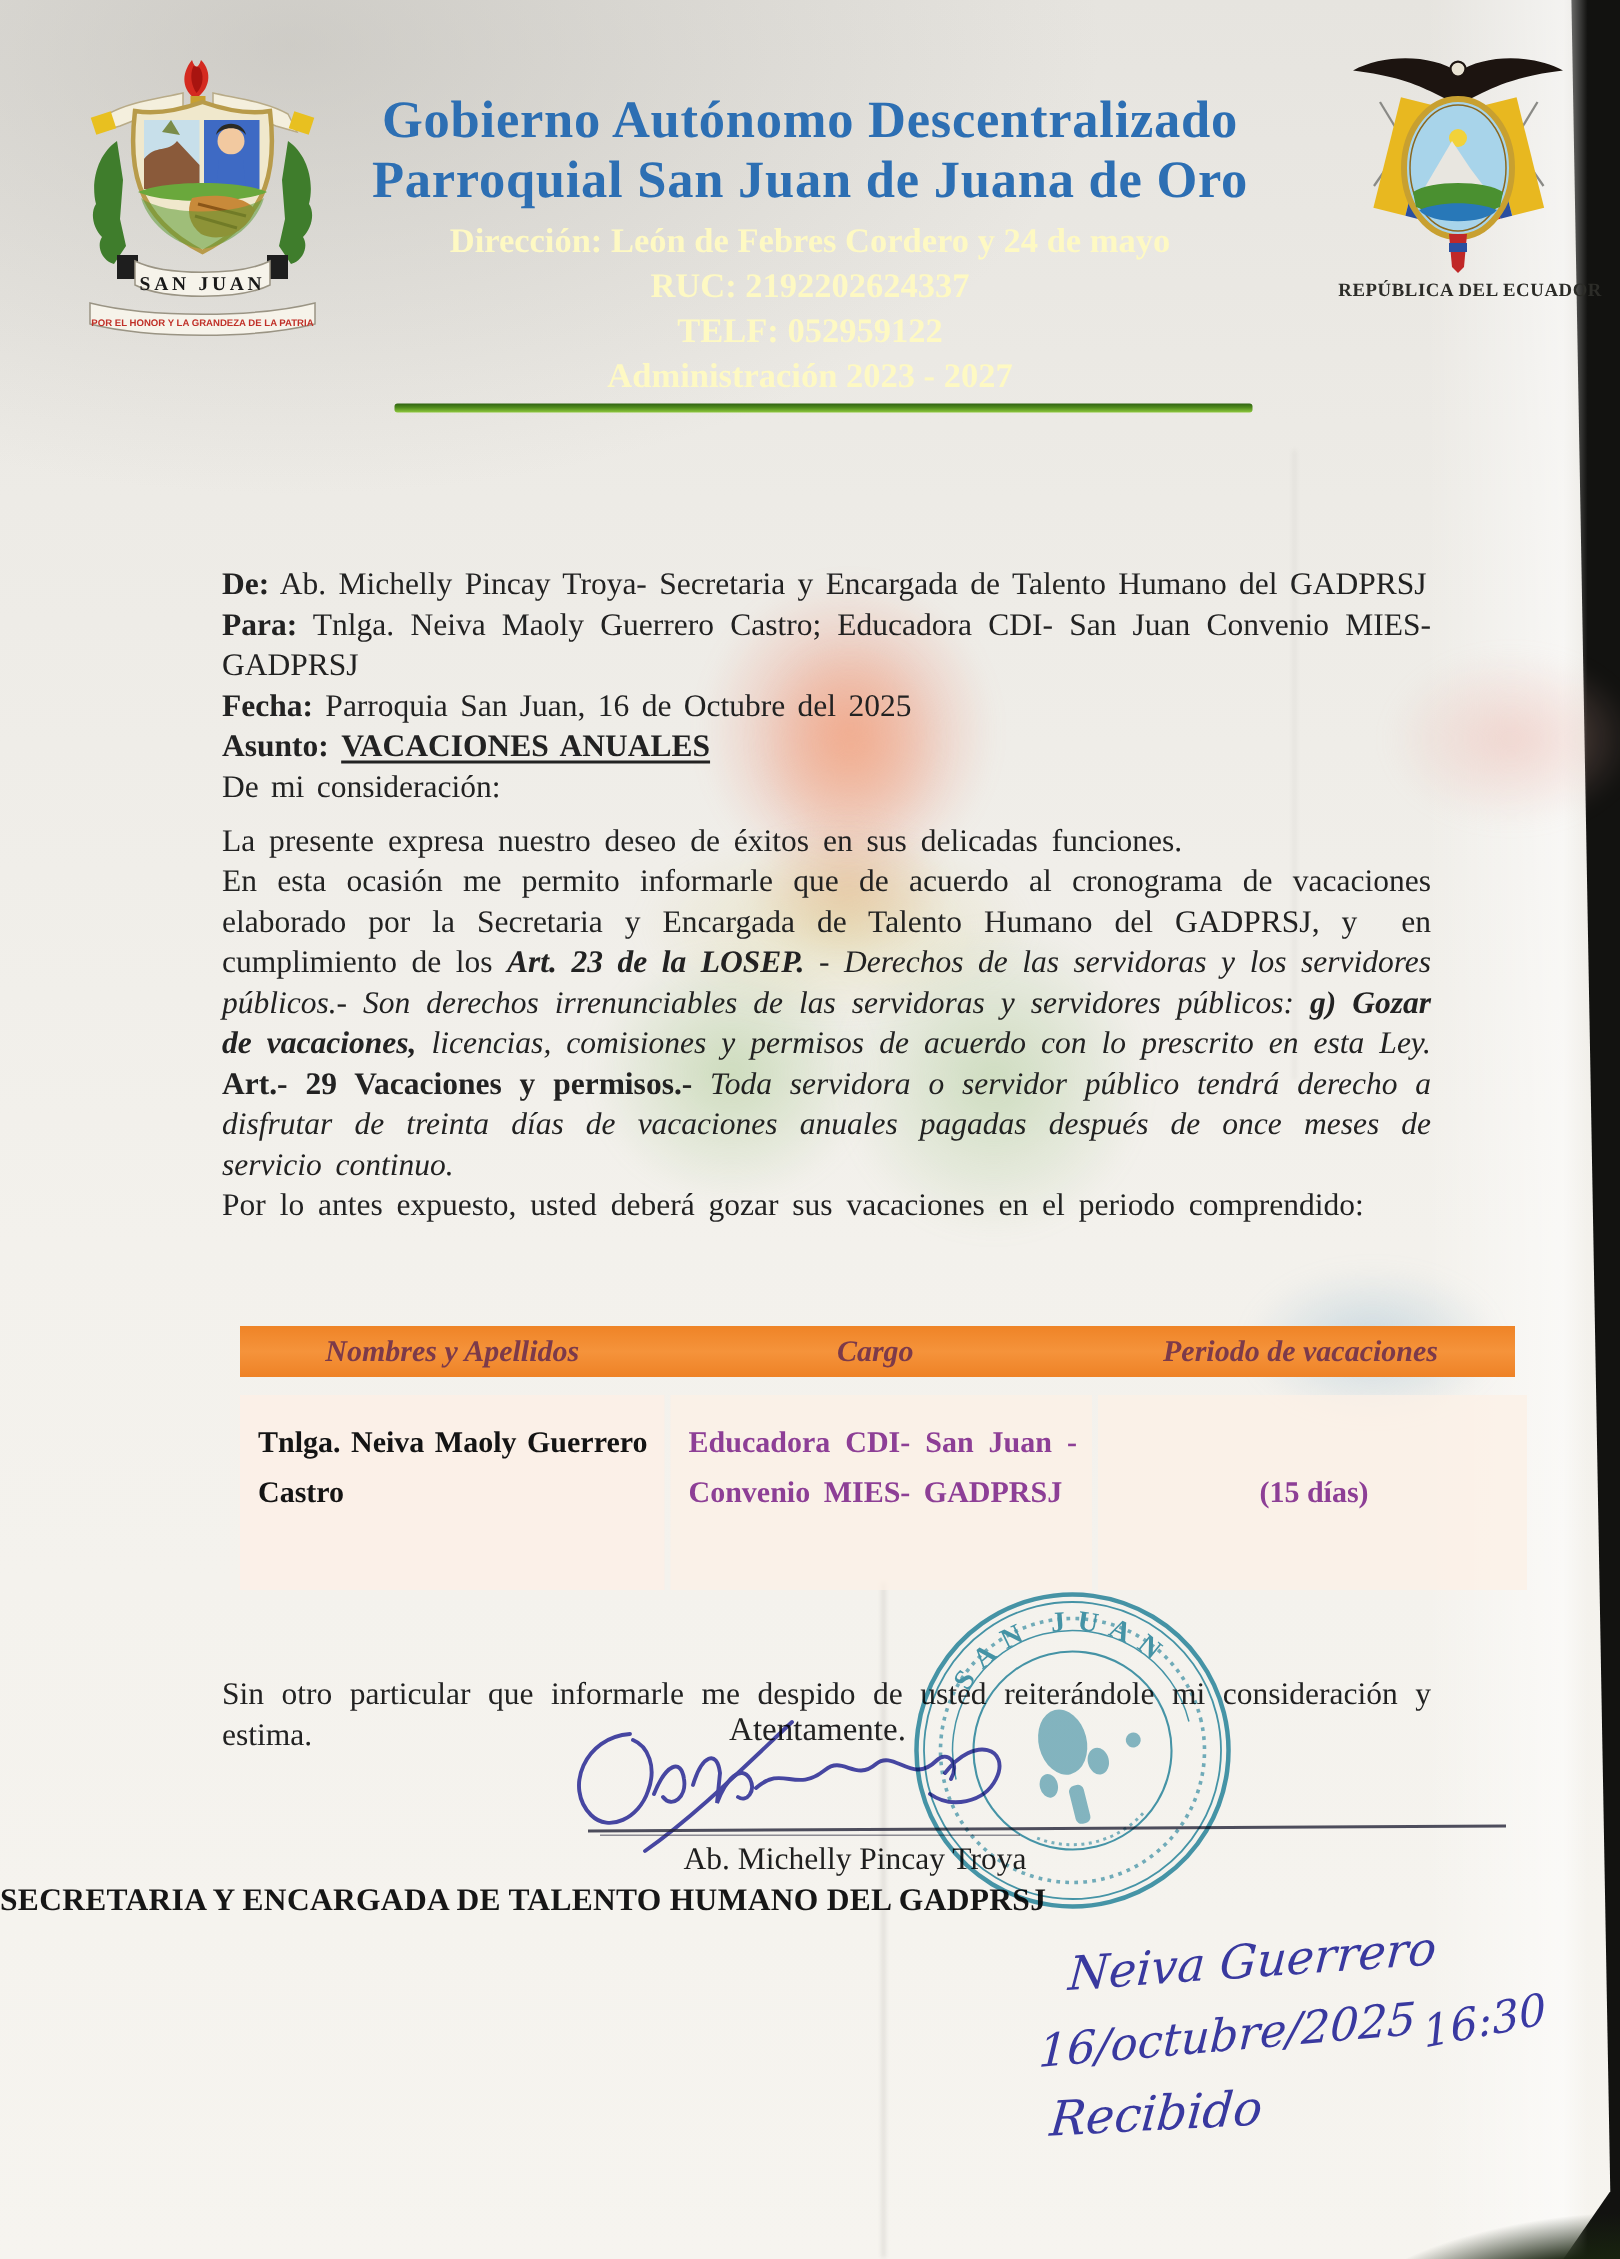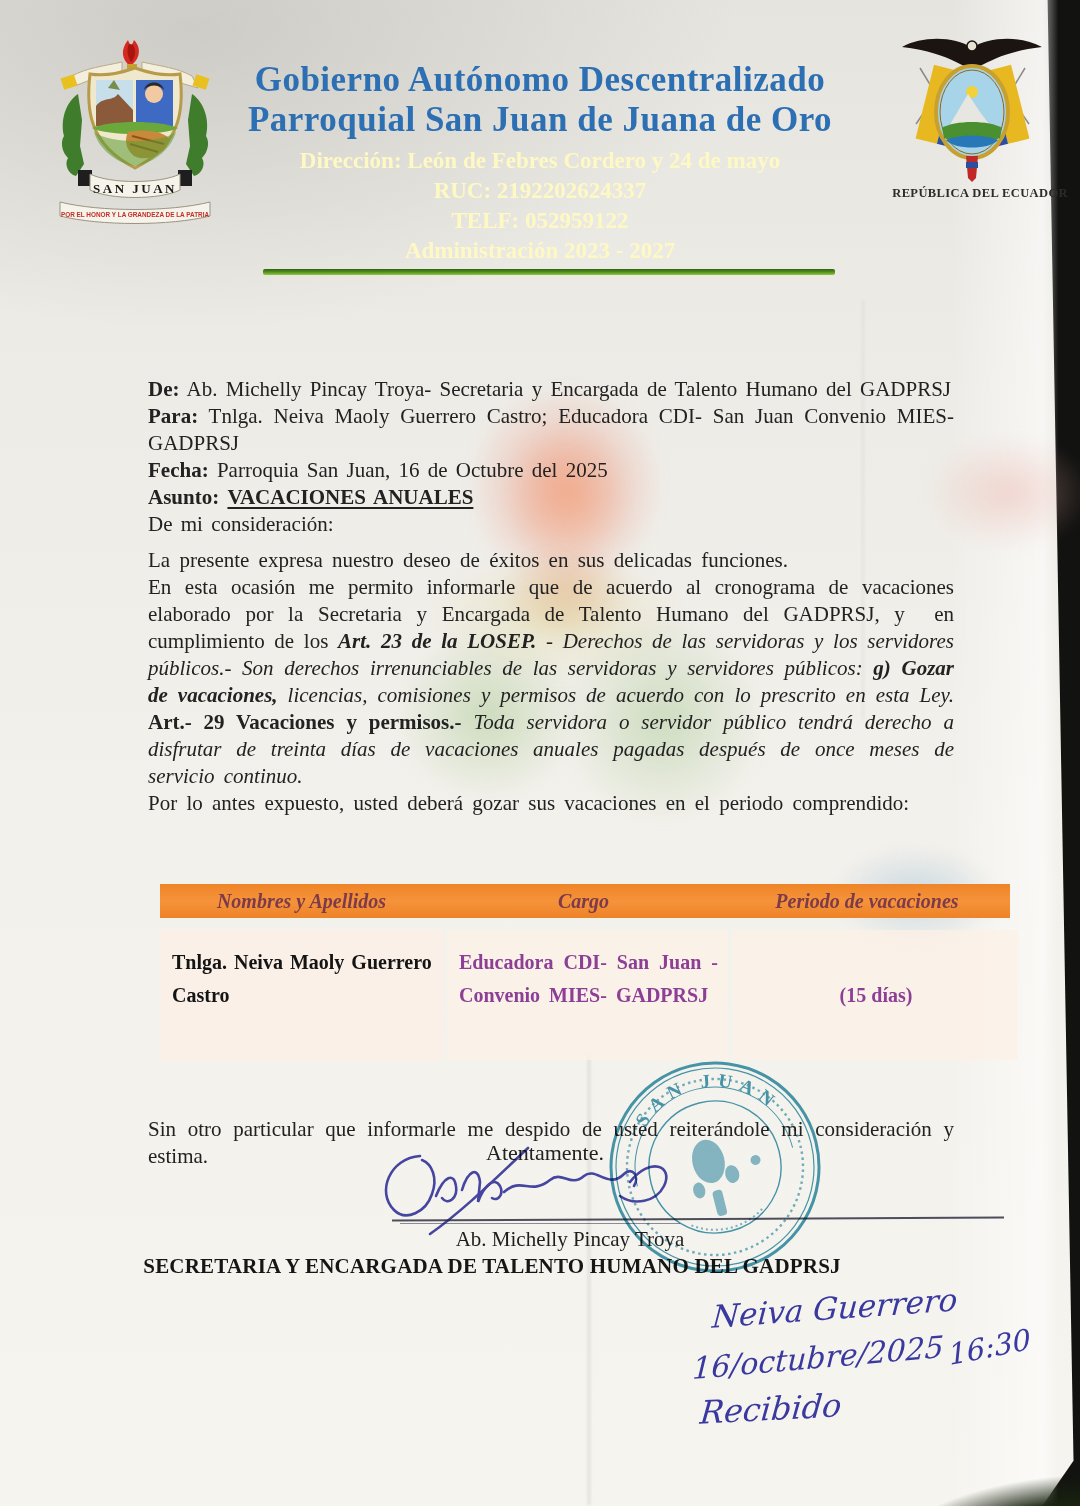--- a/index.html
+++ b/index.html
@@ -58,21 +58,21 @@
   
   #farewell{top:1116px;}
   #salutation{position:absolute;left:0;top:1140px;width:1090px;text-align:center;
               font-size:22px;color:#222;}
   #sig-underline{position:absolute;left:392px;top:1218px;width:612px;height:2px;
                  background:rgba(35,35,55,.8);transform:rotate(-.3deg);}
   #sig-underline2{position:absolute;left:400px;top:1223px;width:280px;height:1px;
                  background:rgba(35,35,55,.5);}
   #signer-name{position:absolute;left:0;top:1227px;width:1140px;text-align:center;
                font-size:21px;color:#1e1e1e;}
-  #signer-title{position:absolute;left:0;top:1254px;width:984px;text-align:center;
+  #signer-title{position:absolute;left:0;top:1254px;width:984px;
                 font-size:21px;font-weight:bold;color:#161616;letter-spacing:.2px;}
   
   #signature{position:absolute;left:368px;top:1138px;mix-blend-mode:multiply;}
   #stamp{position:absolute;left:598px;top:1050px;mix-blend-mode:multiply;opacity:.88;}
   .hw{position:absolute;color:#3b3bab;font-family:"DejaVu Serif",serif;font-style:italic;
       mix-blend-mode:multiply;}
   #hw-name{left:712px;top:1290px;font-size:31px;transform:rotate(-4deg) skewX(-8deg);}
   #hw-date{left:692px;top:1340px;font-size:30px;transform:rotate(-5deg) skewX(-8deg);}
   #hw-time{left:948px;top:1330px;font-size:29px;transform:rotate(-11deg) skewX(-6deg);}
   #hw-received{left:700px;top:1390px;font-size:32px;transform:rotate(-3deg) skewX(-8deg);}

